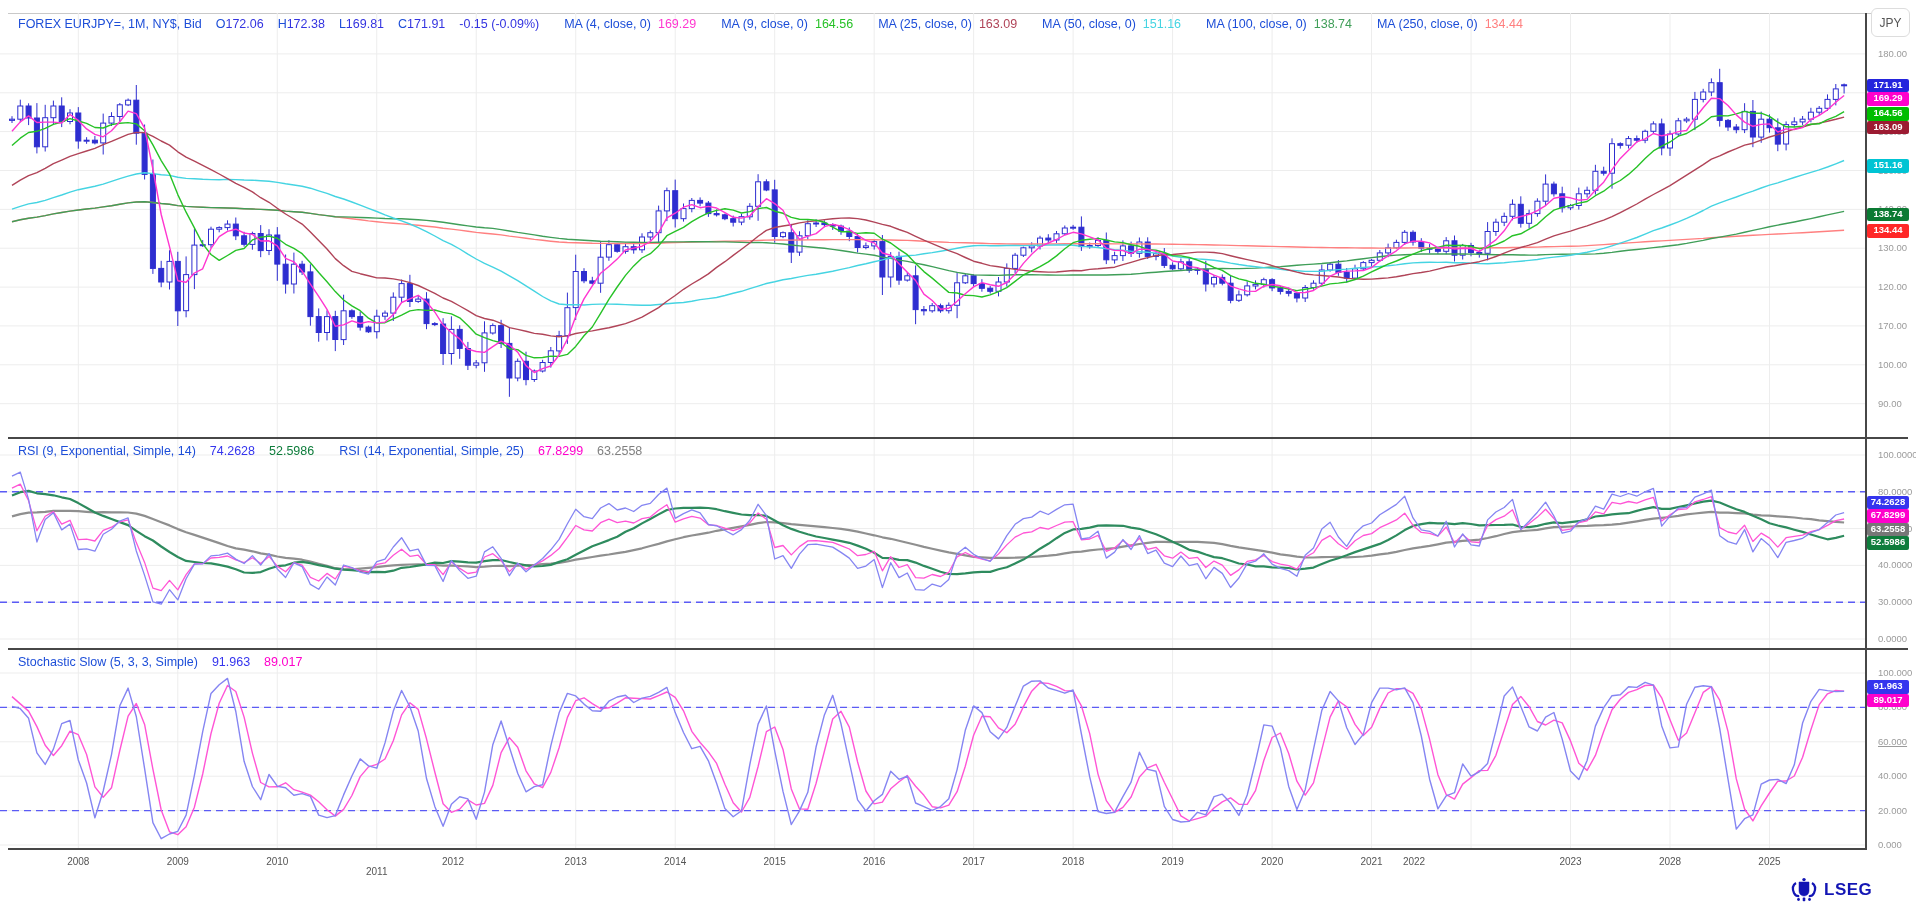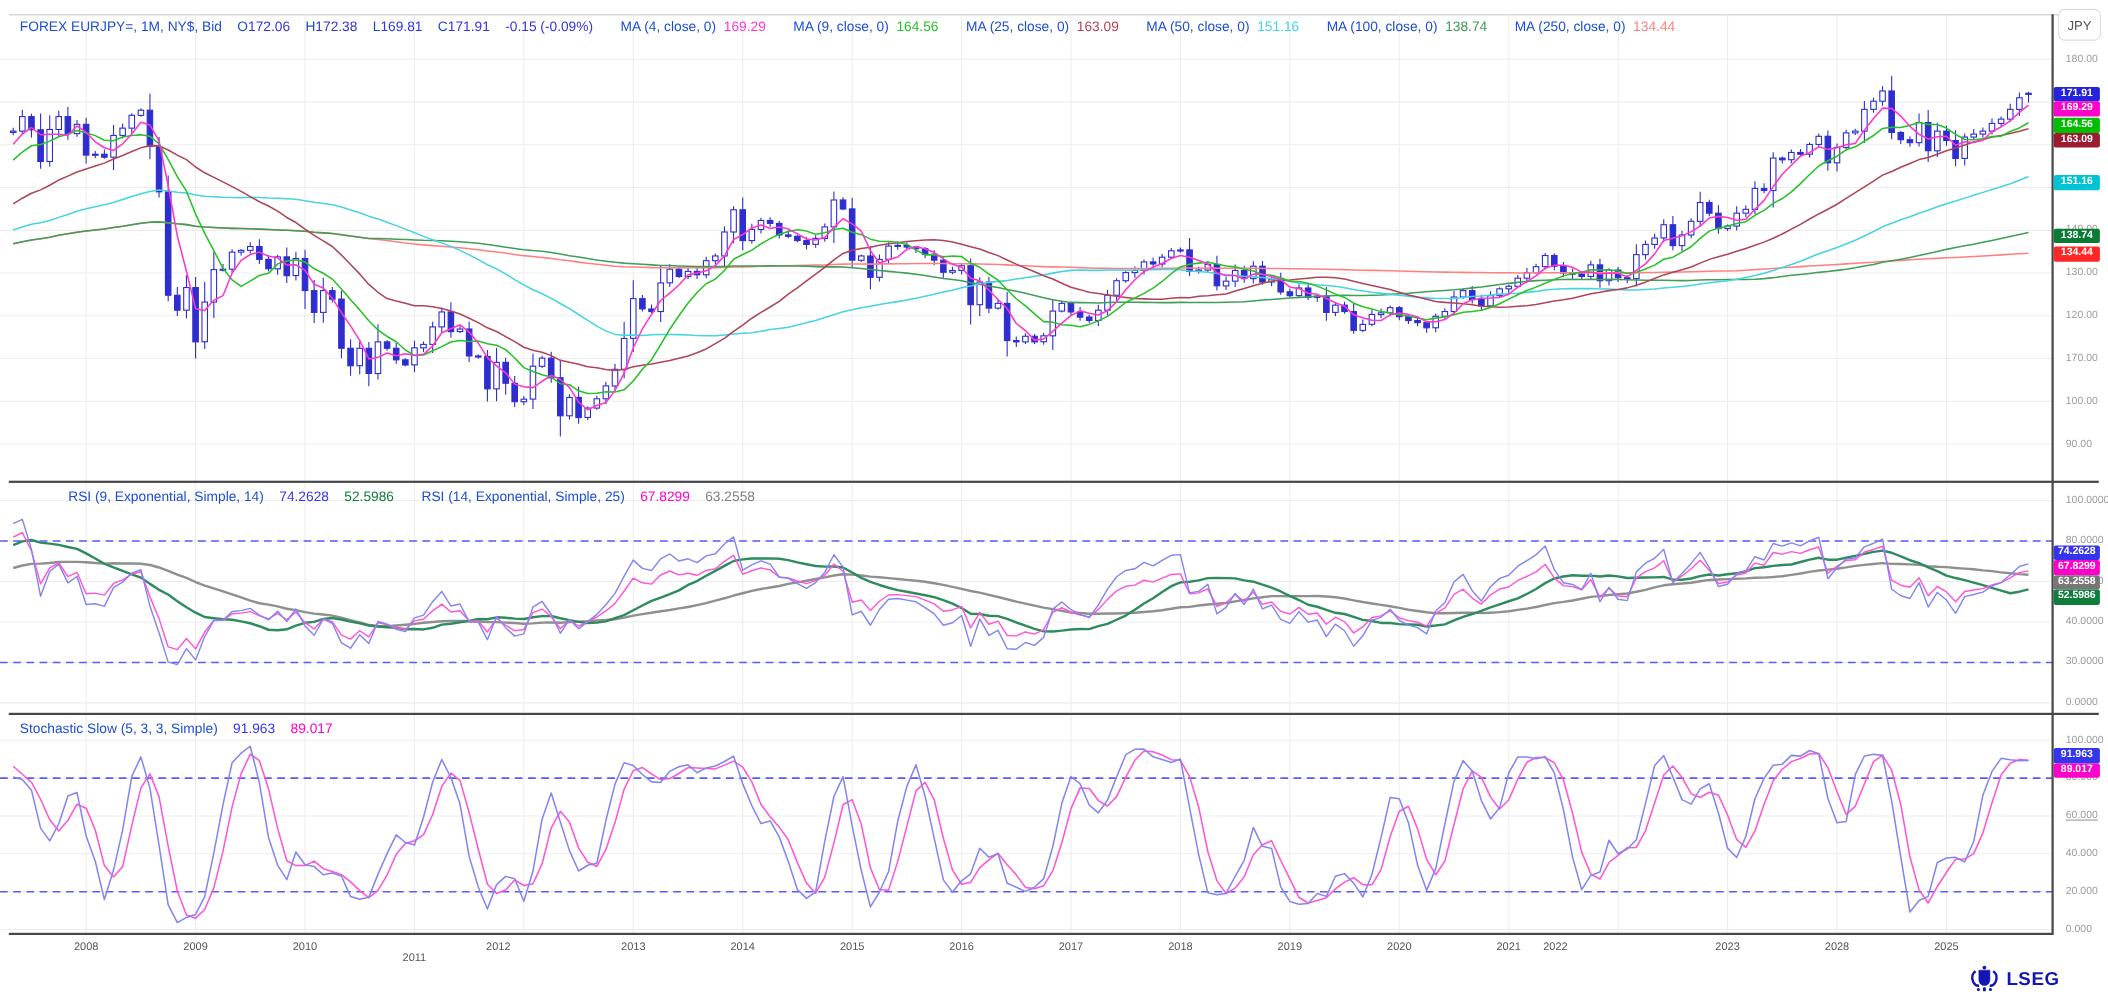--- a/index.html
+++ b/index.html
@@ -532,21 +532,21 @@
       <polyline points="12.0,208.7 20.3,206.8 28.6,205.2 36.9,204.1 45.2,202.6 53.4,200.9 61.7,199.5 70.0,198.1 78.3,197.0 86.6,196.0 94.9,195.1 103.2,193.9 111.5,192.7 119.8,191.3 128.1,189.9 136.3,189.0 144.6,188.7 152.9,189.5 161.2,190.5 169.5,191.2 177.8,192.6 186.1,193.4 194.4,193.9 202.7,194.3 211.0,194.6 219.2,194.8 227.5,195.0 235.8,195.3 244.1,195.7 252.4,196.0 260.7,196.4 269.0,196.7 277.3,197.3 285.6,198.1 293.9,198.7 302.1,199.3 310.4,200.4 318.7,201.6 327.0,202.6 335.3,203.8 343.6,204.8 351.9,205.7 360.2,206.8 368.5,207.9 376.8,208.8 385.0,209.6 393.3,210.3 401.6,210.9 409.9,211.6 418.2,212.3 426.5,213.2 434.8,214.0 443.1,215.2 451.4,216.1 459.7,217.1 467.9,218.3 476.2,219.4 484.5,220.2 492.8,221.0 501.1,221.9 509.4,223.1 517.7,224.1 526.0,225.3 534.3,226.4 542.6,227.3 550.8,228.2 559.1,229.0 567.4,229.5 575.7,229.7 584.0,230.0 592.3,230.3 600.6,230.4 608.9,230.4 617.2,230.5 625.5,230.5 633.7,230.5 642.0,230.5 650.3,230.4 658.6,230.2 666.9,229.8 675.2,229.6 683.5,229.4 691.8,229.1 700.1,228.8 708.4,228.6 716.6,228.5 724.9,228.3 733.2,228.2 741.5,228.0 749.8,227.8 758.1,227.4 766.4,227.1 774.7,227.0 783.0,227.0 791.3,227.1 799.5,227.0 807.8,226.9 816.1,226.8 824.4,226.7 832.7,226.6 841.0,226.6 849.3,226.6 857.6,226.6 865.9,226.7 874.2,226.7 882.4,226.9 890.7,227.0 899.0,227.2 907.3,227.4 915.6,227.8 923.9,228.3 932.2,228.6 940.5,229.0 948.8,229.4 957.1,229.6 965.3,229.8 973.6,230.0 981.9,230.3 990.2,230.6 998.5,230.8 1006.8,230.9 1015.1,231.0 1023.4,231.0 1031.7,231.0 1040.0,231.0 1048.3,231.0 1056.5,230.9 1064.8,230.8 1073.1,230.7 1081.4,230.7 1089.7,230.8 1098.0,230.7 1106.3,230.8 1114.6,230.9 1122.9,230.9 1131.1,230.9 1139.4,230.9 1147.7,231.0 1156.0,231.0 1164.3,231.1 1172.6,231.3 1180.9,231.4 1189.2,231.5 1197.5,231.6 1205.8,231.8 1214.0,232.0 1222.3,232.1 1230.6,232.4 1238.9,232.6 1247.2,232.8 1255.5,233.0 1263.8,233.2 1272.1,233.4 1280.4,233.6 1288.7,233.8 1296.9,234.0 1305.2,234.2 1313.5,234.4 1321.8,234.5 1330.1,234.6 1338.4,234.7 1346.7,234.8 1355.0,234.9 1363.3,235.0 1371.6,235.0 1379.8,235.1 1388.1,235.1 1396.4,235.0 1404.7,235.0 1413.0,234.9 1421.3,234.9 1429.6,234.9 1437.9,235.0 1446.2,234.9 1454.5,235.0 1462.7,234.9 1471.0,235.0 1479.3,235.0 1487.6,234.9 1495.9,234.8 1504.2,234.7 1512.5,234.5 1520.8,234.4 1529.1,234.3 1537.4,234.1 1545.6,233.8 1553.9,233.6 1562.2,233.4 1570.5,233.3 1578.8,233.1 1587.1,232.6 1595.4,232.1 1603.7,231.6 1612.0,231.0 1620.3,230.5 1628.5,229.9 1636.8,229.4 1645.1,228.8 1653.4,228.3 1661.7,227.9 1670.0,227.4 1678.3,226.9 1686.6,226.4 1694.9,225.9 1703.2,225.4 1711.4,224.7 1719.7,224.2 1728.0,223.7 1736.3,223.2 1744.6,222.7 1752.9,222.3 1761.2,221.9 1769.5,221.4 1777.8,221.0 1786.1,220.6 1794.3,220.1 1802.6,219.7 1810.9,219.2 1819.2,218.7 1827.5,218.2 1835.8,217.7 1844.1,217.2" fill="none" stroke="#ff8080" stroke-width="1.4" stroke-linejoin="round"></polyline>
       <polyline points="12.0,208.7 20.3,206.8 28.6,205.2 36.9,204.1 45.2,202.6 53.4,200.9 61.7,199.5 70.0,198.1 78.3,197.0 86.6,196.0 94.9,195.1 103.2,193.9 111.5,192.7 119.8,191.3 128.1,189.9 136.3,189.0 144.6,188.7 152.9,189.5 161.2,190.5 169.5,191.2 177.8,192.6 186.1,193.4 194.4,193.9 202.7,194.3 211.0,194.6 219.2,194.8 227.5,195.0 235.8,195.3 244.1,195.7 252.4,196.0 260.7,196.4 269.0,196.7 277.3,197.3 285.6,198.1 293.9,198.7 302.1,199.3 310.4,200.4 318.7,201.6 327.0,202.6 335.3,203.8 343.6,203.9 351.9,204.1 360.2,204.5 368.5,204.8 376.8,205.1 385.0,205.5 393.3,205.7 401.6,205.8 409.9,206.3 418.2,206.7 426.5,207.4 434.8,208.2 443.1,209.3 451.4,210.5 459.7,211.7 467.9,212.9 476.2,214.0 484.5,214.8 492.8,215.4 501.1,216.6 509.4,218.0 517.7,219.4 526.0,220.6 534.3,221.9 542.6,223.3 550.8,224.4 559.1,225.4 567.4,226.2 575.7,226.7 584.0,227.2 592.3,227.8 600.6,228.3 608.9,228.4 617.2,228.8 625.5,229.1 633.7,229.3 642.0,229.4 650.3,229.4 658.6,229.2 666.9,228.9 675.2,228.9 683.5,228.9 691.8,228.8 700.1,228.7 708.4,228.8 716.6,228.9 724.9,228.9 733.2,229.1 741.5,229.4 749.8,229.6 758.1,229.5 766.4,229.7 774.7,230.4 783.0,231.0 791.3,232.0 799.5,232.9 807.8,233.7 816.1,234.5 824.4,235.3 832.7,236.4 841.0,237.5 849.3,238.8 857.6,240.1 865.9,241.1 874.2,242.3 882.4,244.1 890.7,245.4 899.0,247.1 907.3,248.4 915.6,250.1 923.9,251.8 932.2,253.6 940.5,255.6 948.8,257.6 957.1,259.4 965.3,260.8 973.6,261.9 981.9,262.1 990.2,262.2 998.5,262.4 1006.8,262.0 1015.1,261.8 1023.4,261.8 1031.7,261.8 1040.0,261.9 1048.3,262.0 1056.5,262.1 1064.8,262.1 1073.1,261.9 1081.4,262.0 1089.7,262.0 1098.0,262.0 1106.3,262.0 1114.6,261.7 1122.9,261.5 1131.1,261.3 1139.4,260.6 1147.7,259.8 1156.0,259.2 1164.3,258.5 1172.6,258.0 1180.9,257.5 1189.2,256.9 1197.5,256.3 1205.8,256.0 1214.0,255.6 1222.3,255.5 1230.6,255.6 1238.9,255.6 1247.2,255.4 1255.5,255.1 1263.8,254.6 1272.1,254.0 1280.4,253.6 1288.7,253.0 1296.9,252.3 1305.2,251.6 1313.5,251.1 1321.8,250.5 1330.1,249.7 1338.4,248.7 1346.7,247.9 1355.0,246.7 1363.3,245.7 1371.6,244.6 1379.8,243.7 1388.1,242.8 1396.4,242.1 1404.7,241.7 1413.0,241.4 1421.3,241.0 1429.6,240.9 1437.9,241.0 1446.2,240.9 1454.5,241.0 1462.7,240.9 1471.0,241.1 1479.3,241.3 1487.6,241.5 1495.9,241.8 1504.2,241.8 1512.5,241.7 1520.8,242.0 1529.1,242.1 1537.4,242.0 1545.6,241.6 1553.9,241.4 1562.2,241.3 1570.5,241.1 1578.8,241.0 1587.1,241.1 1595.4,240.9 1603.7,240.3 1612.0,239.4 1620.3,238.3 1628.5,237.3 1636.8,236.5 1645.1,235.6 1653.4,234.6 1661.7,233.8 1670.0,232.8 1678.3,231.7 1686.6,230.4 1694.9,228.9 1703.2,227.4 1711.4,225.5 1719.7,224.1 1728.0,222.6 1736.3,221.1 1744.6,219.2 1752.9,217.4 1761.2,215.6 1769.5,213.7 1777.8,212.1 1786.1,210.5 1794.3,209.0 1802.6,207.3 1810.9,205.6 1819.2,203.8 1827.5,201.9 1835.8,200.1 1844.1,198.4" fill="none" stroke="#3f9e58" stroke-width="1.4" stroke-linejoin="round"></polyline>
       <polyline points="12.0,196.1 20.3,193.3 28.6,190.9 36.9,189.5 45.2,187.4 53.4,184.6 61.7,182.0 70.0,179.1 78.3,176.7 86.6,175.0 94.9,173.2 103.2,171.1 111.5,168.3 119.8,165.6 128.1,163.1 136.3,161.0 144.6,159.8 152.9,160.6 161.2,161.7 169.5,162.4 177.8,164.2 186.1,165.4 194.4,165.8 202.7,166.3 211.0,166.6 219.2,166.7 227.5,166.4 235.8,166.6 244.1,167.0 252.4,167.2 260.7,167.7 269.0,168.2 277.3,169.4 285.6,170.8 293.9,172.0 302.1,173.2 310.4,175.2 318.7,177.9 327.0,180.4 335.3,183.5 343.6,186.0 351.9,189.0 360.2,192.1 368.5,195.3 376.8,198.5 385.0,201.9 393.3,205.0 401.6,207.8 409.9,211.0 418.2,214.6 426.5,218.7 434.8,223.0 443.1,227.7 451.4,231.4 459.7,236.0 467.9,241.2 476.2,246.0 484.5,250.4 492.8,254.1 501.1,258.2 509.4,262.9 517.7,267.6 526.0,272.9 534.3,278.2 542.6,283.5 550.8,287.8 559.1,291.0 567.4,291.8 575.7,291.6 584.0,292.0 592.3,291.4 600.6,291.1 608.9,291.1 617.2,291.2 625.5,291.6 633.7,292.0 642.0,292.3 650.3,292.2 658.6,291.5 666.9,290.7 675.2,290.0 683.5,289.5 691.8,288.2 700.1,286.6 708.4,285.6 716.6,284.5 724.9,282.5 733.2,280.3 741.5,278.3 749.8,275.6 758.1,273.1 766.4,270.5 774.7,268.7 783.0,266.7 791.3,265.5 799.5,263.9 807.8,262.4 816.1,261.2 824.4,259.7 832.7,258.2 841.0,256.4 849.3,254.6 857.6,252.5 865.9,250.8 874.2,248.7 882.4,246.9 890.7,244.8 899.0,243.7 907.3,242.8 915.6,242.1 923.9,240.7 932.2,239.6 940.5,238.2 948.8,236.9 957.1,235.3 965.3,233.8 973.6,232.8 981.9,232.4 990.2,232.8 998.5,232.8 1006.8,232.5 1015.1,232.5 1023.4,232.6 1031.7,232.4 1040.0,232.3 1048.3,232.1 1056.5,232.0 1064.8,231.9 1073.1,232.3 1081.4,233.4 1089.7,233.9 1098.0,234.5 1106.3,235.7 1114.6,236.8 1122.9,237.4 1131.1,238.2 1139.4,238.7 1147.7,239.3 1156.0,240.1 1164.3,241.3 1172.6,243.0 1180.9,244.4 1189.2,245.1 1197.5,245.9 1205.8,246.5 1214.0,247.3 1222.3,248.5 1230.6,250.1 1238.9,251.5 1247.2,252.7 1255.5,253.7 1263.8,254.6 1272.1,255.4 1280.4,256.3 1288.7,257.3 1296.9,257.8 1305.2,258.4 1313.5,258.4 1321.8,258.3 1330.1,257.4 1338.4,256.6 1346.7,256.1 1355.0,255.3 1363.3,254.4 1371.6,254.0 1379.8,253.5 1388.1,252.8 1396.4,251.9 1404.7,250.7 1413.0,249.9 1421.3,249.5 1429.6,249.3 1437.9,249.4 1446.2,249.3 1454.5,249.7 1462.7,249.8 1471.0,250.1 1479.3,250.6 1487.6,250.7 1495.9,250.2 1504.2,249.7 1512.5,248.9 1520.8,248.2 1529.1,247.4 1537.4,246.5 1545.6,245.1 1553.9,244.1 1562.2,243.2 1570.5,242.2 1578.8,240.8 1587.1,239.2 1595.4,237.4 1603.7,235.4 1612.0,232.9 1620.3,230.2 1628.5,227.4 1636.8,224.5 1645.1,221.1 1653.4,217.7 1661.7,215.0 1670.0,212.0 1678.3,208.8 1686.6,205.4 1694.9,201.6 1703.2,197.5 1711.4,193.2 1719.7,189.9 1728.0,186.8 1736.3,184.0 1744.6,180.9 1752.9,178.2 1761.2,175.0 1769.5,172.2 1777.8,169.8 1786.1,167.1 1794.3,164.5 1802.6,161.9 1810.9,159.3 1819.2,156.8 1827.5,154.0 1835.8,150.8 1844.1,147.5" fill="none" stroke="#45d4e2" stroke-width="1.4" stroke-linejoin="round"></polyline>
       <polyline points="12.0,172.4 20.3,167.2 28.6,162.7 36.9,159.6 45.2,155.4 53.4,150.7 61.7,147.1 70.0,143.4 78.3,140.6 86.6,138.0 94.9,135.3 103.2,131.6 111.5,128.4 119.8,124.8 128.1,121.4 136.3,119.4 144.6,119.6 152.9,123.4 161.2,128.0 169.5,132.1 177.8,138.8 186.1,144.1 194.4,148.2 202.7,152.3 211.0,156.6 219.2,161.0 227.5,165.7 235.8,170.4 244.1,174.3 252.4,178.9 260.7,184.7 269.0,189.3 277.3,195.3 285.6,201.0 293.9,206.0 302.1,211.1 310.4,218.9 318.7,227.5 327.0,236.0 335.3,245.6 343.6,252.7 351.9,258.4 360.2,260.7 368.5,262.7 376.8,264.9 385.0,265.0 393.3,265.9 401.6,267.4 409.9,269.7 418.2,272.5 426.5,276.3 434.8,280.3 443.1,285.0 451.4,288.4 459.7,293.0 467.9,297.6 476.2,302.7 484.5,305.5 492.8,307.2 501.1,310.3 509.4,314.6 517.7,316.4 526.0,318.2 534.3,320.4 542.6,321.3 550.8,322.9 559.1,323.7 567.4,322.9 575.7,320.5 584.0,319.1 592.3,317.9 600.6,316.3 608.9,314.7 617.2,312.7 625.5,310.6 633.7,307.7 642.0,304.2 650.3,299.4 658.6,294.6 666.9,288.3 675.2,282.5 683.5,276.3 691.8,271.0 700.1,266.1 708.4,260.9 716.6,254.4 724.9,248.7 733.2,242.4 741.5,236.2 749.8,230.0 758.1,223.2 766.4,217.4 774.7,214.5 783.0,213.0 791.3,211.8 799.5,209.9 807.8,208.6 816.1,207.7 824.4,206.6 832.7,205.8 841.0,205.1 849.3,205.0 857.6,205.6 865.9,207.0 874.2,209.1 882.4,211.4 890.7,213.3 899.0,216.5 907.3,219.4 915.6,223.3 923.9,227.1 932.2,230.6 940.5,234.1 948.8,237.7 957.1,240.7 965.3,244.5 973.6,248.2 981.9,250.3 990.2,252.6 998.5,253.8 1006.8,255.1 1015.1,256.4 1023.4,257.4 1031.7,258.3 1040.0,258.7 1048.3,259.1 1056.5,259.0 1064.8,258.2 1073.1,257.5 1081.4,257.7 1089.7,256.4 1098.0,255.8 1106.3,255.0 1114.6,254.2 1122.9,251.6 1131.1,249.3 1139.4,246.8 1147.7,244.6 1156.0,242.5 1164.3,241.8 1172.6,241.5 1180.9,240.7 1189.2,239.9 1197.5,239.1 1205.8,239.1 1214.0,239.5 1222.3,240.6 1230.6,242.7 1238.9,244.7 1247.2,246.6 1255.5,248.4 1263.8,250.2 1272.1,252.6 1280.4,255.1 1288.7,257.0 1296.9,259.1 1305.2,261.0 1313.5,261.9 1321.8,262.5 1330.1,263.2 1338.4,264.0 1346.7,265.4 1355.0,265.9 1363.3,266.3 1371.6,266.1 1379.8,265.5 1388.1,264.9 1396.4,263.8 1404.7,262.3 1413.0,260.6 1421.3,259.5 1429.6,258.1 1437.9,256.1 1446.2,254.0 1454.5,252.7 1462.7,251.2 1471.0,250.1 1479.3,248.7 1487.6,246.3 1495.9,243.5 1504.2,240.2 1512.5,236.9 1520.8,234.5 1529.1,232.2 1537.4,229.7 1545.6,226.2 1553.9,222.8 1562.2,220.4 1570.5,218.1 1578.8,215.4 1587.1,212.9 1595.4,209.9 1603.7,207.1 1612.0,203.6 1620.3,199.7 1628.5,195.3 1636.8,191.0 1645.1,186.1 1653.4,181.5 1661.7,177.2 1670.0,172.7 1678.3,167.4 1686.6,162.1 1694.9,156.8 1703.2,151.6 1711.4,146.2 1719.7,142.9 1728.0,139.0 1736.3,135.7 1744.6,132.1 1752.9,130.2 1761.2,127.2 1769.5,124.0 1777.8,121.6 1786.1,118.8 1794.3,116.1 1802.6,114.0 1810.9,111.5 1819.2,110.1 1827.5,108.3 1835.8,106.3 1844.1,104.1" fill="none" stroke="#b04458" stroke-width="1.4" stroke-linejoin="round"></polyline>
       <polyline points="12.0,132.5 20.3,125.2 28.6,119.5 36.9,118.3 45.2,115.3 53.4,111.3 61.7,109.0 70.0,105.7 78.3,108.0 86.6,110.3 94.9,114.5 103.2,115.0 111.5,111.6 119.8,110.2 128.1,109.6 136.3,110.9 144.6,117.7 152.9,131.9 161.2,147.6 169.5,160.8 177.8,181.6 186.1,199.2 194.4,214.8 202.7,230.9 211.0,241.5 219.2,247.4 227.5,242.5 235.8,237.4 244.1,235.5 252.4,226.9 260.7,224.2 269.0,223.1 277.3,225.2 285.6,231.3 293.9,235.4 302.1,240.7 310.4,249.7 318.7,259.5 327.0,268.7 335.3,278.6 343.6,287.0 351.9,292.9 360.2,297.7 368.5,305.2 376.8,310.1 385.0,309.7 393.3,305.8 401.6,302.1 409.9,297.9 418.2,296.6 426.5,297.4 434.8,297.0 443.1,299.4 451.4,300.9 459.7,304.8 467.9,312.4 476.2,321.2 484.5,324.7 492.8,327.6 501.1,329.8 509.4,335.8 517.7,336.7 526.0,342.3 534.3,344.8 542.6,344.5 550.8,343.1 559.1,343.4 567.4,341.4 575.7,333.4 584.0,322.7 592.3,314.0 600.6,300.4 608.9,286.3 617.2,274.0 625.5,262.4 633.7,252.9 642.0,245.0 650.3,240.7 658.6,232.9 666.9,222.7 675.2,218.4 683.5,214.4 691.8,208.7 700.1,203.9 708.4,199.9 716.6,197.4 724.9,195.8 733.2,197.1 741.5,200.0 749.8,198.6 758.1,195.6 766.4,194.5 774.7,198.2 783.0,200.3 791.3,204.4 799.5,206.3 807.8,206.5 816.1,207.2 824.4,209.2 832.7,214.1 841.0,218.7 849.3,218.7 857.6,220.4 865.9,219.7 874.2,220.3 882.4,226.2 890.7,230.0 899.0,236.1 907.3,241.7 915.6,250.4 923.9,258.6 932.2,265.1 940.5,272.3 948.8,279.4 957.1,280.0 965.3,282.2 973.6,282.6 981.9,284.0 990.2,281.9 998.5,278.7 1006.8,274.6 1015.1,268.4 1023.4,262.0 1031.7,257.9 1040.0,253.7 1048.3,248.9 1056.5,242.9 1064.8,235.8 1073.1,229.7 1081.4,227.3 1089.7,226.2 1098.0,225.4 1106.3,227.0 1114.6,228.9 1122.9,229.6 1131.1,231.7 1139.4,233.3 1147.7,236.5 1156.0,237.3 1164.3,239.5 1172.6,242.6 1180.9,242.9 1189.2,244.5 1197.5,247.1 1205.8,250.5 1214.0,254.4 1222.3,257.4 1230.6,262.6 1238.9,265.9 1247.2,267.8 1255.5,270.3 1263.8,271.3 1272.1,273.4 1280.4,274.2 1288.7,276.0 1296.9,277.6 1305.2,276.2 1313.5,274.9 1321.8,273.1 1330.1,270.9 1338.4,270.1 1346.7,269.0 1355.0,266.5 1363.3,263.1 1371.6,258.9 1379.8,255.0 1388.1,251.1 1396.4,248.0 1404.7,244.5 1413.0,241.1 1421.3,237.8 1429.6,235.6 1437.9,234.4 1446.2,232.2 1454.5,232.5 1462.7,232.2 1471.0,233.3 1479.3,235.7 1487.6,234.5 1495.9,231.6 1504.2,228.0 1512.5,222.7 1520.8,220.8 1529.1,216.2 1537.4,211.3 1545.6,203.7 1553.9,197.1 1562.2,194.4 1570.5,192.6 1578.8,190.1 1587.1,188.5 1595.4,182.7 1603.7,178.2 1612.0,171.8 1620.3,167.5 1628.5,161.4 1636.8,153.9 1645.1,145.6 1653.4,137.9 1661.7,133.1 1670.0,129.0 1678.3,123.2 1686.6,120.5 1694.9,115.4 1703.2,110.2 1711.4,103.8 1719.7,102.6 1728.0,102.9 1736.3,100.9 1744.6,98.4 1752.9,100.2 1761.2,100.2 1769.5,103.4 1777.8,109.1 1786.1,113.8 1794.3,114.0 1802.6,113.1 1810.9,111.2 1819.2,110.8 1827.5,106.6 1835.8,103.3 1844.1,98.6" fill="none" stroke="#27c227" stroke-width="1.4" stroke-linejoin="round"></polyline>
       <polyline points="12.0,118.2 20.3,108.9 28.6,102.9 36.9,109.5 45.2,109.1 53.4,109.1 61.7,110.0 70.0,101.5 78.3,107.4 86.6,115.9 94.9,121.3 103.2,123.8 111.5,117.7 119.8,108.8 128.1,98.1 136.3,100.7 144.6,115.1 152.9,156.0 161.2,201.5 169.5,233.6 177.8,267.7 186.1,269.2 194.4,260.0 202.7,255.8 211.0,235.4 219.2,223.7 227.5,218.4 235.8,216.2 244.1,220.0 252.4,221.4 260.7,228.0 269.0,227.8 277.3,232.8 285.6,245.4 293.9,248.8 302.1,258.1 310.4,271.2 318.7,283.3 327.0,296.4 335.3,313.3 343.6,311.9 351.9,307.9 360.2,310.5 368.5,308.6 376.8,309.9 385.0,309.1 393.3,301.6 401.6,289.5 409.9,285.8 418.2,282.3 426.5,288.9 434.8,299.0 443.1,312.1 451.4,319.6 459.7,325.9 467.9,336.2 476.2,338.5 484.5,339.4 492.8,333.6 501.1,328.2 509.4,332.0 517.7,339.1 526.0,352.6 534.3,359.5 542.6,355.6 550.8,353.0 559.1,342.0 567.4,326.2 575.7,303.4 584.0,285.9 592.3,272.8 600.6,260.2 608.9,253.5 617.2,246.1 625.5,237.0 633.7,235.1 642.0,233.2 650.3,228.5 658.6,219.6 666.9,204.8 675.2,200.2 683.5,194.2 691.8,191.6 700.1,194.7 708.4,193.4 716.6,195.0 724.9,199.6 733.2,204.3 741.5,205.1 749.8,203.0 758.1,193.7 766.4,185.7 774.7,190.6 783.0,197.2 791.3,214.8 799.5,226.3 807.8,223.1 816.1,220.6 824.4,213.7 832.7,211.3 841.0,213.2 849.3,216.6 857.6,222.3 865.9,227.3 874.2,229.9 882.4,240.0 890.7,242.2 899.0,250.8 907.3,259.3 915.6,267.5 923.9,281.1 932.2,287.5 940.5,296.2 948.8,295.2 957.1,288.2 965.3,280.7 973.6,273.9 981.9,269.6 990.2,271.7 998.5,273.3 1006.8,269.5 1015.1,261.3 1023.4,250.4 1031.7,241.3 1040.0,233.8 1048.3,230.0 1056.5,226.5 1064.8,222.0 1073.1,219.3 1081.4,220.9 1089.7,223.9 1098.0,227.0 1106.3,235.1 1114.6,237.4 1122.9,237.5 1131.1,240.7 1139.4,236.2 1147.7,236.4 1156.0,238.3 1164.3,241.3 1172.6,248.0 1180.9,249.4 1189.2,253.6 1197.5,254.6 1205.8,258.3 1214.0,262.2 1222.3,265.4 1230.6,273.2 1238.9,275.9 1247.2,278.1 1255.5,278.4 1263.8,273.2 1272.1,271.5 1280.4,272.8 1288.7,275.1 1296.9,279.6 1305.2,279.5 1313.5,277.5 1321.8,271.7 1330.1,263.2 1338.4,259.4 1346.7,258.1 1355.0,257.9 1363.3,257.5 1371.6,254.5 1379.8,248.1 1388.1,242.9 1396.4,237.8 1404.7,230.8 1413.0,228.1 1421.3,228.2 1429.6,229.9 1437.9,234.6 1446.2,234.3 1454.5,236.1 1462.7,235.2 1471.0,235.5 1479.3,238.6 1487.6,232.7 1495.9,226.9 1504.2,217.8 1512.5,205.6 1520.8,203.5 1529.1,201.4 1537.4,197.6 1545.6,192.6 1553.9,185.2 1562.2,183.7 1570.5,184.8 1578.8,187.2 1587.1,186.4 1595.4,177.2 1603.7,169.2 1612.0,156.6 1620.3,145.4 1628.5,137.2 1636.8,128.9 1645.1,125.8 1653.4,120.5 1661.7,122.8 1670.0,121.3 1678.3,118.6 1686.6,117.5 1694.9,105.3 1703.2,94.8 1711.4,85.3 1719.7,85.6 1728.0,92.5 1736.3,101.9 1744.6,109.1 1752.9,113.3 1761.2,111.4 1769.5,110.9 1777.8,119.0 1786.1,115.9 1794.3,116.6 1802.6,114.5 1810.9,106.5 1819.2,102.4 1827.5,96.8 1835.8,89.2 1844.1,82.5" fill="none" stroke="#ff35d0" stroke-width="1.4" stroke-linejoin="round"></polyline>
     </svg>
 
   <div class="sep" style="top:437px;"></div>
 
-  <div class="legend" style="top:444px;margin-left:44px;">
+  <div class="legend" style="top:444px;">
     <span class="t">RSI (9, Exponential, Simple, 14)</span>
     <span class="sgap"></span>
     <span style="color: rgb(53, 53, 238);">74.2628</span>
     <span class="sgap"></span>
     <span style="color: rgb(15, 125, 60);">52.5986</span>
     <span class="gap"></span>
     <span class="t">RSI (14, Exponential, Simple, 25)</span>
     <span class="sgap"></span>
     <span style="color: rgb(255, 0, 204);">67.8299</span>
     <span class="sgap"></span>

